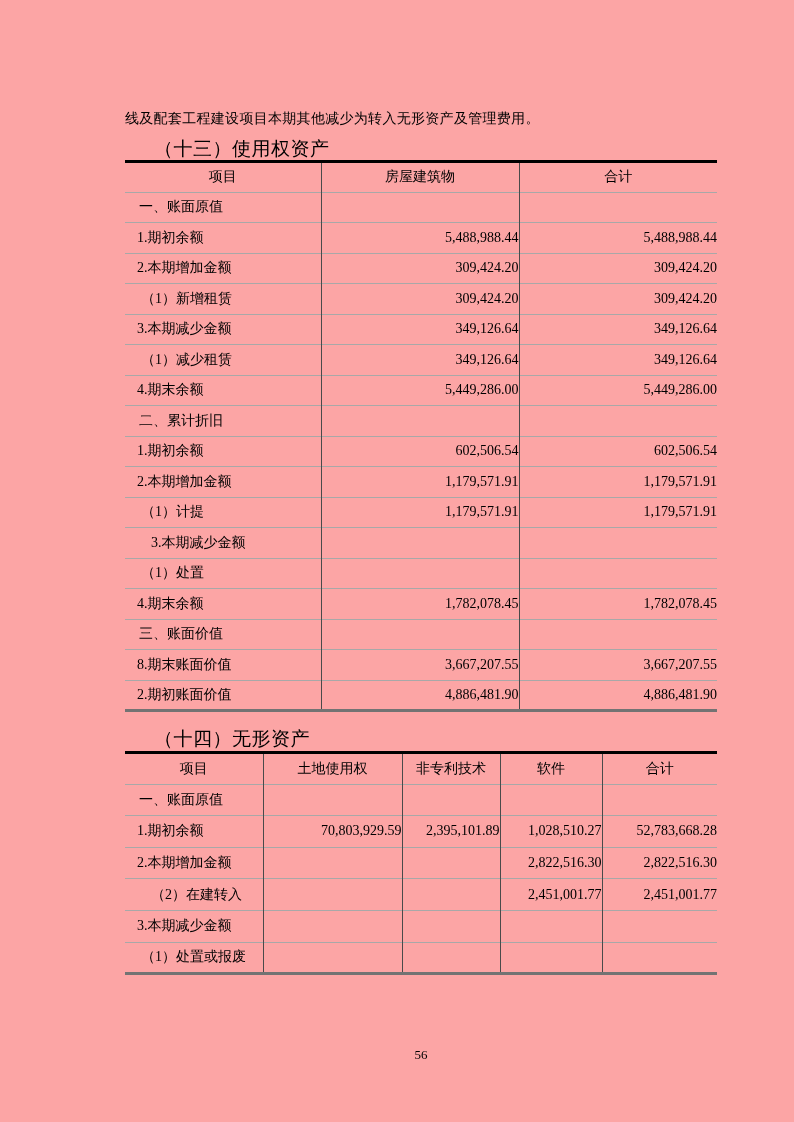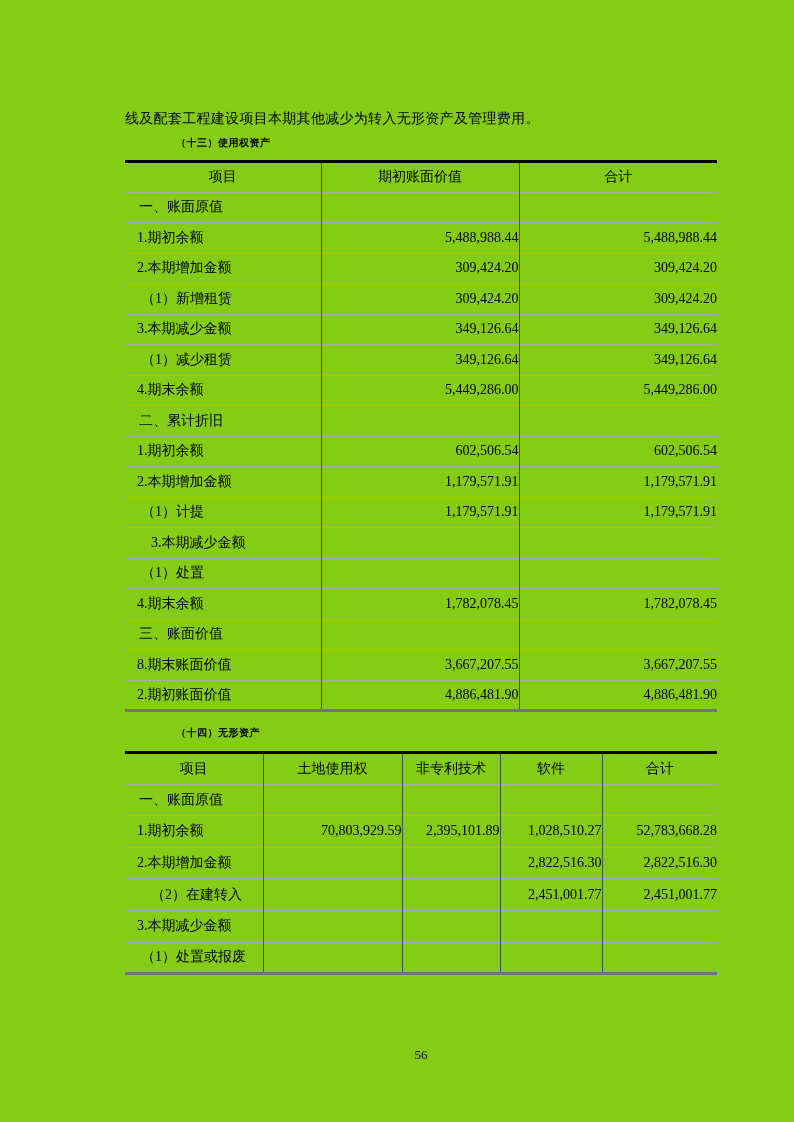--- a/index.html
+++ b/index.html
@@ -1,29 +1,29 @@
 <!DOCTYPE html>
 <html><head>
 <meta charset="utf-8">
 <style>
   html,body { margin:0; padding:0; background:#ffffff; }
   body {
     width:794px; height:1122px;
     font-family:"Liberation Serif","DejaVu Serif",serif;
     color:#000;
   }
-  .page { position:relative; width:794px; height:1122px; background:#84cc16; overflow:hidden; }
+  .page { position:relative; width:794px; height:1122px; background:#fca5a5; overflow:hidden; }
 
   .intro {
     position:absolute; left:125px; top:95px; width:606px;
     font-size:14px; line-height:20px; letter-spacing:0.3px;
   }
   .sec-heading {
-    position:absolute; left:176px;
-    font-size:10px; font-weight:bold; letter-spacing:0.5px;
+    position:absolute; left:154px;
+    font-size:19px; font-weight:normal; letter-spacing:0.5px;
   }
   #heading13 { top:136px; }
   #heading14 { top:726px; }
 
   table.fin {
     position:absolute; left:125px;
     border-collapse:collapse; table-layout:fixed;
     border-top:3px solid #000; border-bottom:3px solid #737373;
   }
   #table13 { top:160px; width:592px; }
@@ -64,21 +64,21 @@
 
   <table class="fin" id="table13">
     <colgroup>
         <col style="width:196px">
         <col style="width:198px">
         <col style="width:198px">
       </colgroup>
     <thead>
       <tr>
         <th>项目</th>
-        <th>期初账面价值</th>
+        <th>房屋建筑物</th>
         <th>合计</th>
       </tr>
     </thead>
     <tbody>
         <tr>
           <td class="lbl group">一、账面原值</td>
           <td class="num"></td>
           <td class="num"></td>
         </tr>
         <tr>

